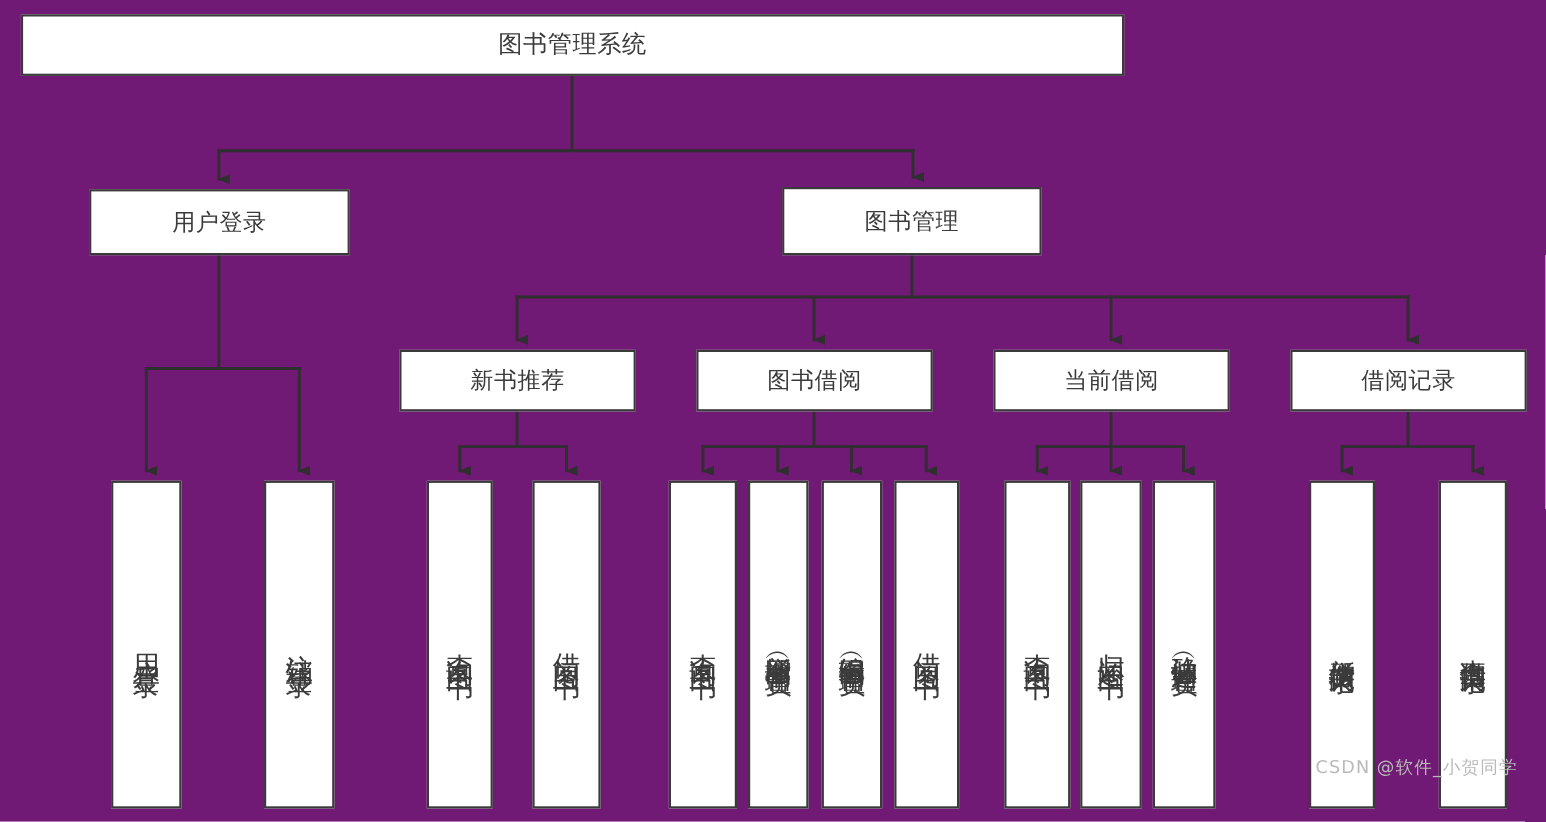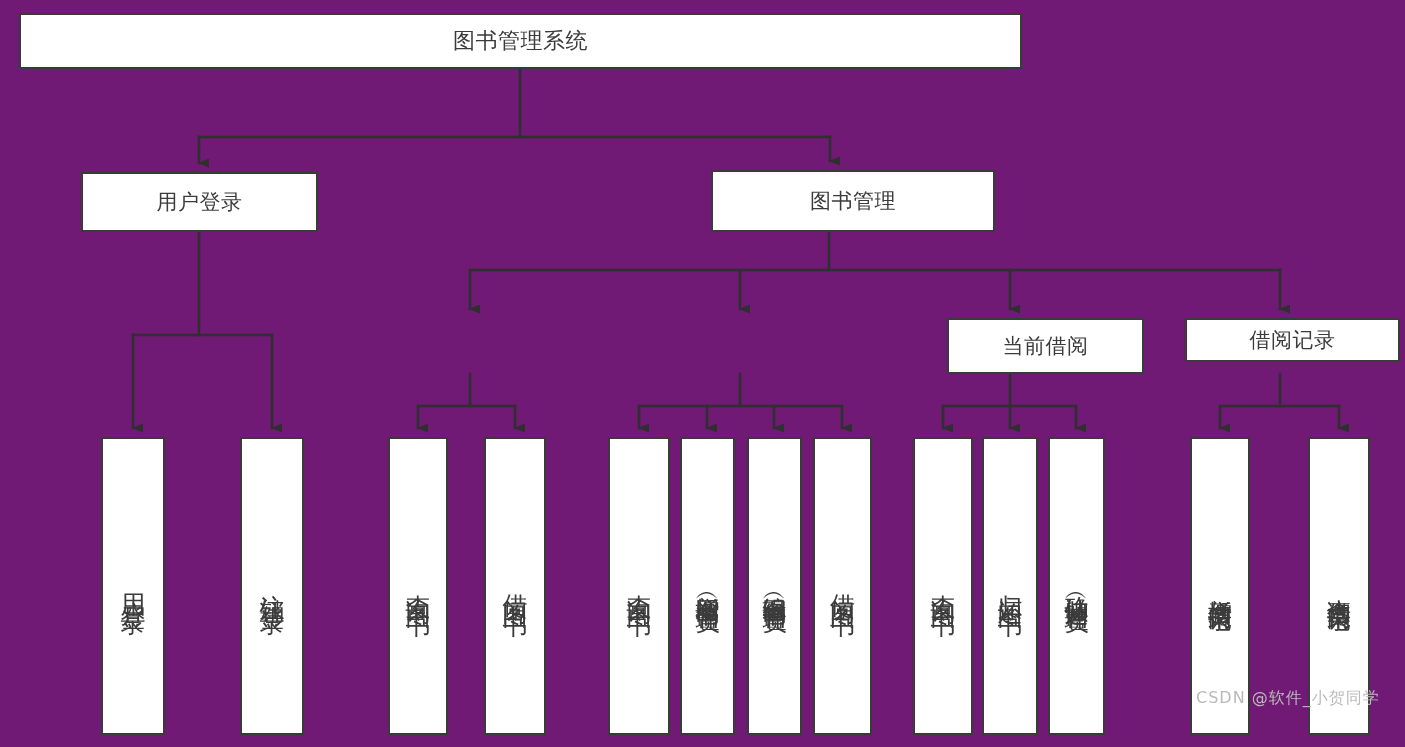--- a/index.html
+++ b/index.html
@@ -135,28 +135,34 @@
     </g>
   </svg>
 
   <div class="node horiz root" style="left:19px; top:13px; width:1003px; height:56px;">
     <span class="label">图书管理系统</span>
   </div>
 
   <div class="node horiz" style="left:81px; top:172px; width:237px; height:60px;">
     <span class="label">用户登录</span>
   </div>
-  <div class="node horiz" style="left:711px; top:170px; width:284px; height:62px;">
+  <div class="node horiz" style="left:711px; top:170px; width:236px; height:62px;">
     <span class="label">图书管理</span>
   </div>
 
-  <div class="node horiz" style="left:903px; top:318px; width:197px; height:56px;margin-left:44px;">
+  <div class="node horiz" style="left:363px; top:318px; width:215px; height:56px;">
+    <span class="label">新书推荐</span>
+  </div>
+  <div class="node horiz" style="left:633px; top:318px; width:215px; height:56px;">
+    <span class="label">图书借阅</span>
+  </div>
+  <div class="node horiz" style="left:903px; top:318px; width:215px; height:56px;">
     <span class="label">当前借阅</span>
   </div>
-  <div class="node horiz" style="left:1173px; top:318px; width:215px; height:44px;margin-left:12px;">
+  <div class="node horiz" style="left:1173px; top:318px; width:215px; height:56px;">
     <span class="label">借阅记录</span>
   </div>
 
   <div class="node vert" style="left:101px; top:437px; width:64px; height:298px;">
     <span class="label">用户登录</span>
   </div>
   <div class="node vert" style="left:240px; top:437px; width:64px; height:298px;">
     <span class="label">注销登录</span>
   </div>
 

